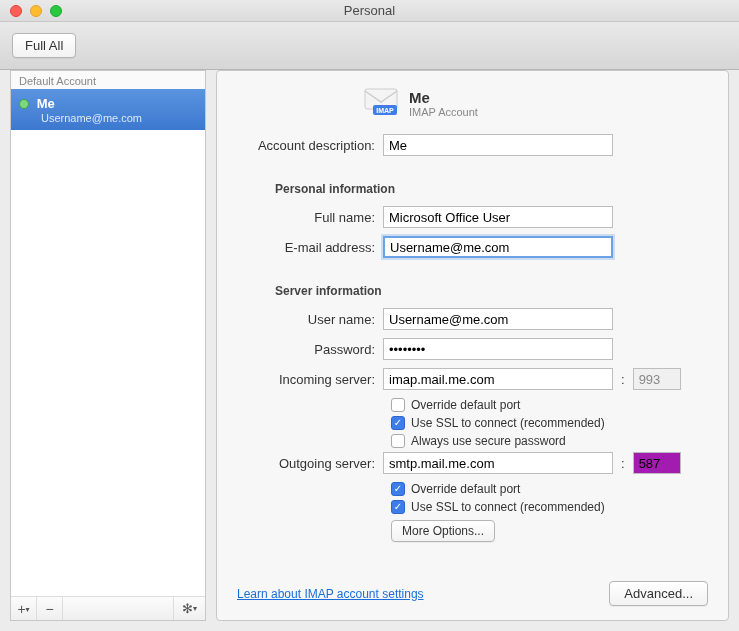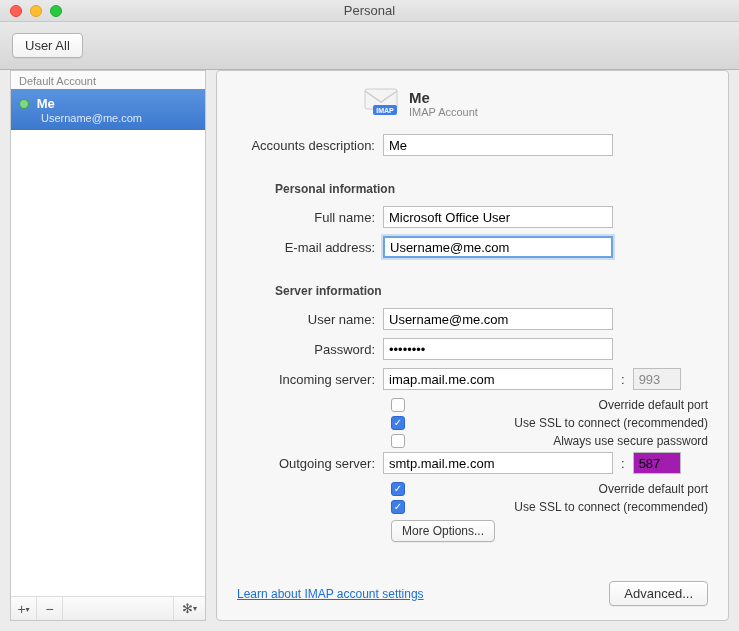--- a/index.html
+++ b/index.html
@@ -210,21 +210,20 @@
   color: #444;
   margin: 26px 0 10px 42px;
 }
 .check-row {
   display: flex;
   align-items: center;
   margin: 4px 0 4px 158px;
   font-size: 12px;
   color: #333;
   gap: 6px;
-  justify-content: space-between;
 }
 .chk {
   width: 14px;
   height: 14px;
   border: 1px solid #aaa;
   border-radius: 3px;
   background: #fff;
   display: inline-flex;
   align-items: center;
   justify-content: center;
@@ -265,21 +264,21 @@
   <div class="titlebar">
     <div class="traffic">
       <div class="traffic-dot traffic-close"></div>
       <div class="traffic-dot traffic-min"></div>
       <div class="traffic-dot traffic-zoom"></div>
     </div>
     <div class="window-title">Personal</div>
   </div>
 
   <div class="toolbar">
-    <button class="btn">User All</button>
+    <button class="btn">Full All</button>
   </div>
 
   <div class="content">
 
     <div class="sidebar">
       <div class="sidebar-header">Default Account</div>
       <div class="account-item">
         <div>
           <span class="dot"></span>
           <span class="name">Me</span>
@@ -311,21 +310,21 @@
             <text x="22" y="26" font-size="7" fill="#fff" text-anchor="middle" font-weight="bold">IMAP</text>
           </svg>
         </div>
         <div>
           <div class="detail-title">Me</div>
           <div class="detail-sub">IMAP Account</div>
         </div>
       </div>
 
       <div class="form-row">
-        <div class="form-label">Accounts description:</div>
+        <div class="form-label">Account description:</div>
         <input class="form-input" value="Me" style="">
       </div>
 
       <div class="section-label">Personal information</div>
 
       <div class="form-row">
         <div class="form-label">Full name:</div>
         <input class="form-input" value="Microsoft Office User" style="">
       </div>
 

